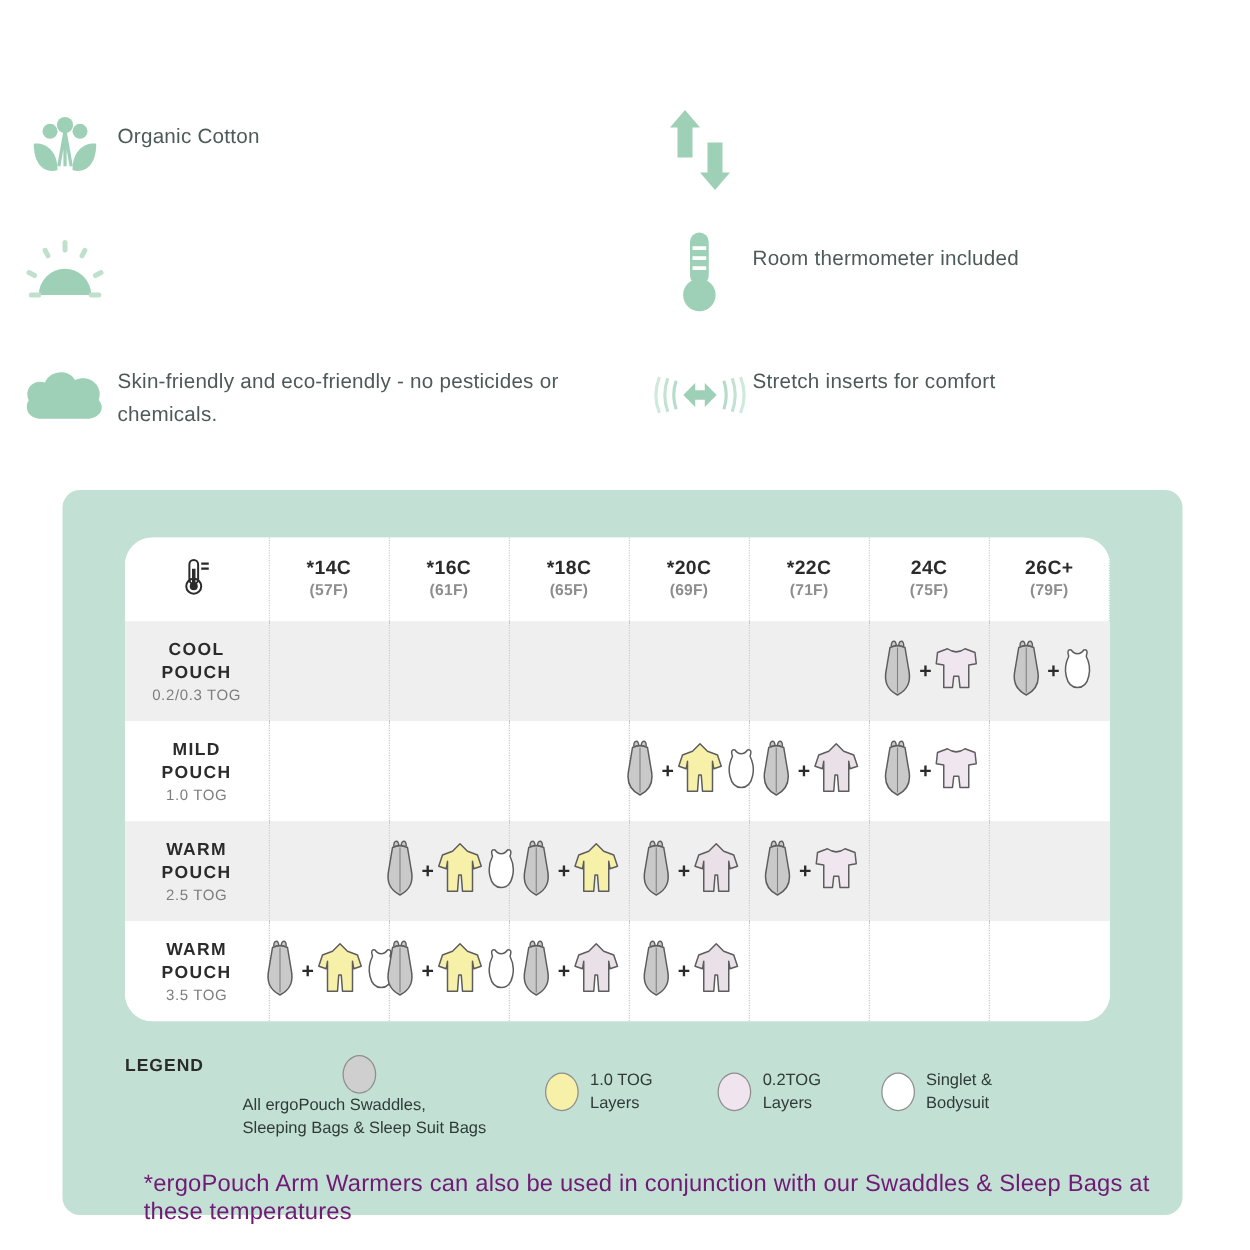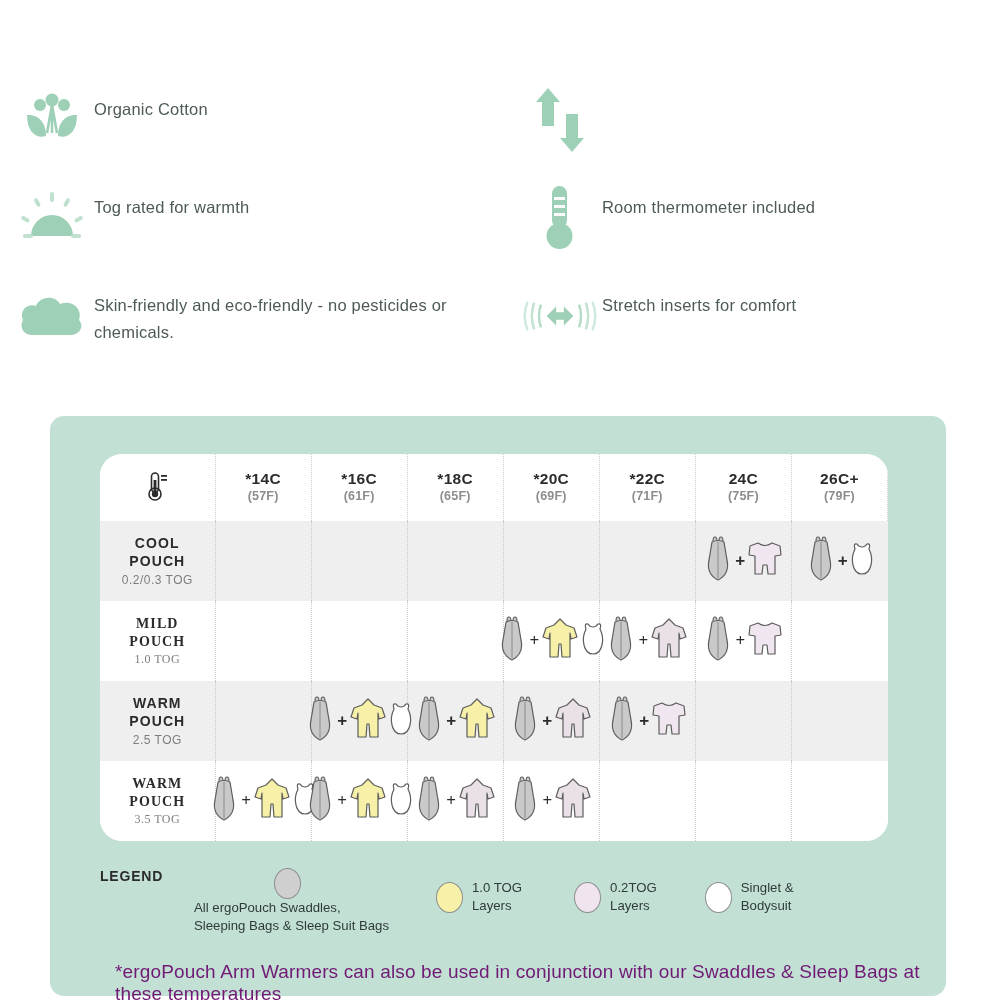--- a/index.html
+++ b/index.html
@@ -28,21 +28,21 @@
     line-height: 1.65;
     color: #4d5a58;
     letter-spacing: .2px;
     max-width: 380px;
   }
   .feat-col.right .feat-text { max-width: 400px; }
 
   
   .panel {
     position: absolute;
-    left: 50px; top: 416px;
+    left: 50px; top: 392px;
     width: 896px; height: 580px;
     background: #c3e0d5;
     border-radius: 14px;
   }
 
   
   .card {
     position: absolute;
     left: 50px; top: 38px;
     width: 788px; height: 387px;
@@ -56,21 +56,21 @@
   .tbl tr { height: 80px; }
   .tbl tr.head { height: 67px; }
   .tbl td, .tbl th {
     border-right: 1px dotted #c9c9c9;
     text-align: center; vertical-align: middle;
     padding: 0;
   }
   .tbl td:last-child, .tbl th:last-child { border-right: none; }
   .tbl tr.head th { border-right: 1px dotted #cfcfcf; background: #fff; }
   .tbl tr.band td { background: #efefef; }
-  .tbl tr.plain td { background: #ffffff; font-family: Liberation Serif, serif; }
+  .tbl tr.plain td { background: #ffffff; }
 
   .th-c { font-size: 15.5px; font-weight: bold; color: #2b2b2b; letter-spacing: .3px; line-height: 1.25; }
   .th-f { font-size: 12.5px; color: #8d8d8d; letter-spacing: .2px; line-height: 1.4; }
   .rl-name { font-size: 14px; font-weight: bold; color: #2b2b2b; letter-spacing: 1.1px; line-height: 1.28; }
   .rl-tog  { font-size: 12px; color: #7d7d7d; letter-spacing: .5px; margin-top: 2px; }
 
   .cellwrap { display:flex; align-items:center; justify-content:center; gap:0px; height:100%; }
   .plus { font-size: 17px; font-weight: 900; color:#2b2b2b; margin: 0 1px; }
 
   
@@ -126,21 +126,20 @@
             <path d="M12 48 A21 21 0 0 1 54 48 Z" fill="#9ed0b7"></path>
             <rect x="31" y="4" width="4" height="10" rx="2" fill="#bfe0cd"></rect>
             <rect x="16" y="10" width="4" height="9" rx="2" fill="#bfe0cd" transform="rotate(-28 18 14)"></rect>
             <rect x="46" y="10" width="4" height="9" rx="2" fill="#bfe0cd" transform="rotate(28 48 14)"></rect>
             <rect x="4" y="27" width="4" height="9" rx="2" fill="#bfe0cd" transform="rotate(-62 6 31)"></rect>
             <rect x="58" y="27" width="4" height="9" rx="2" fill="#bfe0cd" transform="rotate(62 60 31)"></rect>
             <rect x="4" y="46" width="10" height="4" rx="2" fill="#bfe0cd"></rect>
             <rect x="52" y="46" width="10" height="4" rx="2" fill="#bfe0cd"></rect>
           </svg>
         </div>
-        <div class="feat-text">Tog rated for warmth</div>
       </div>
 
       <div class="feat-row">
         <div class="feat-icon">
           <svg width="70" height="50" viewBox="0 0 70 50">
             <path d="M16 44 C6 44 2 36 6 29 C2 20 10 12 19 15 C23 5 38 4 43 13 C55 8 66 18 62 29 C68 36 62 44 53 44 Z" fill="#9ed0b7"></path>
           </svg>
         </div>
         <div class="feat-text">Skin-friendly and eco-friendly - no pesticides or chemicals.</div>
       </div>

